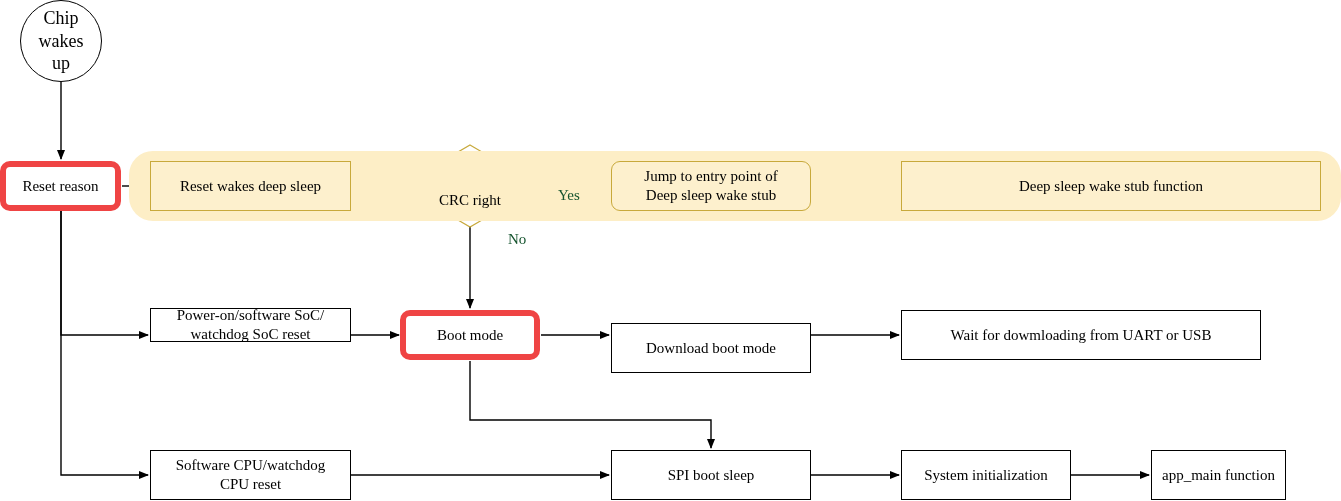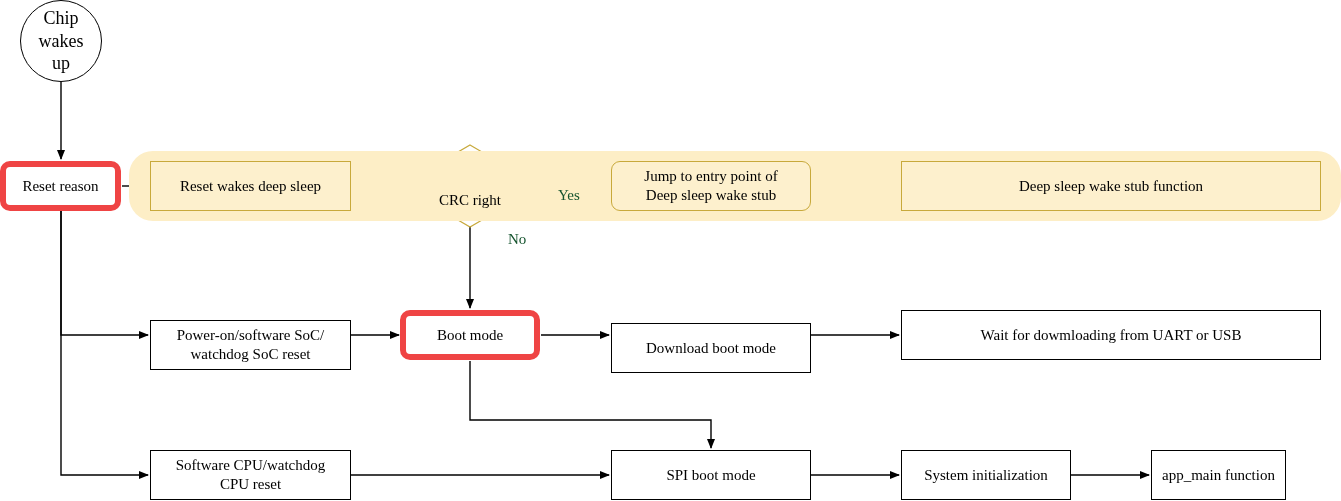--- a/index.html
+++ b/index.html
@@ -127,33 +127,33 @@
 
   <div class="node node-hl" style="left:150px; top:161px; width:201px; height:50px;">Reset wakes deep sleep</div>
 
   <div class="node node-diamond" style="left:400px; top:160px; width:140px; height:80px;text-align:center;">CRC right</div>
 
   <div class="node node-hl" style="left:611px; top:161px; width:200px; height:50px;border-radius:9px;">Jump to entry point of
 Deep sleep wake stub</div>
 
   <div class="node node-hl" style="left:901px; top:161px; width:420px; height:50px;">Deep sleep wake stub function</div>
 
-  <div class="node node-rect" style="left:150px; top:320px; width:201px; height:50px;">Power-on/software SoC/
+  <div class="node node-rect" style="left:150px; top:308px; width:201px; height:34px;">Power-on/software SoC/
 watchdog SoC reset</div>
 
   <div class="node node-round" style="left:400px; top:310px; width:140px; height:50px;">Boot mode</div>
 
   <div class="node node-rect" style="left:611px; top:300px; width:200px; height:50px;margin-top:23px;">Download boot mode</div>
 
-  <div class="node node-rect" style="left:901px; top:310px; width:420px; height:50px;">Wait for dowmloading from UART or USB</div>
+  <div class="node node-rect" style="left:901px; top:310px; width:360px; height:50px;">Wait for dowmloading from UART or USB</div>
 
   <div class="node node-rect" style="left:150px; top:450px; width:201px; height:50px;">Software CPU/watchdog
 CPU reset</div>
 
-  <div class="node node-rect" style="left:611px; top:450px; width:200px; height:50px;">SPI boot mode</div>
+  <div class="node node-rect" style="left:611px; top:450px; width:200px; height:50px;">SPI boot sleep</div>
 
   <div class="node node-rect" style="left:901px; top:450px; width:170px; height:50px;">System initialization</div>
 
   <div class="node node-rect" style="left:1151px; top:450px; width:135px; height:50px;">app_main function</div>
 
   <div class="edge-label" style="left:558px; top:187px;">Yes</div>
   <div class="edge-label" style="left:476px; top:231px;margin-left:32px;">No</div>
 
 </div>
 

